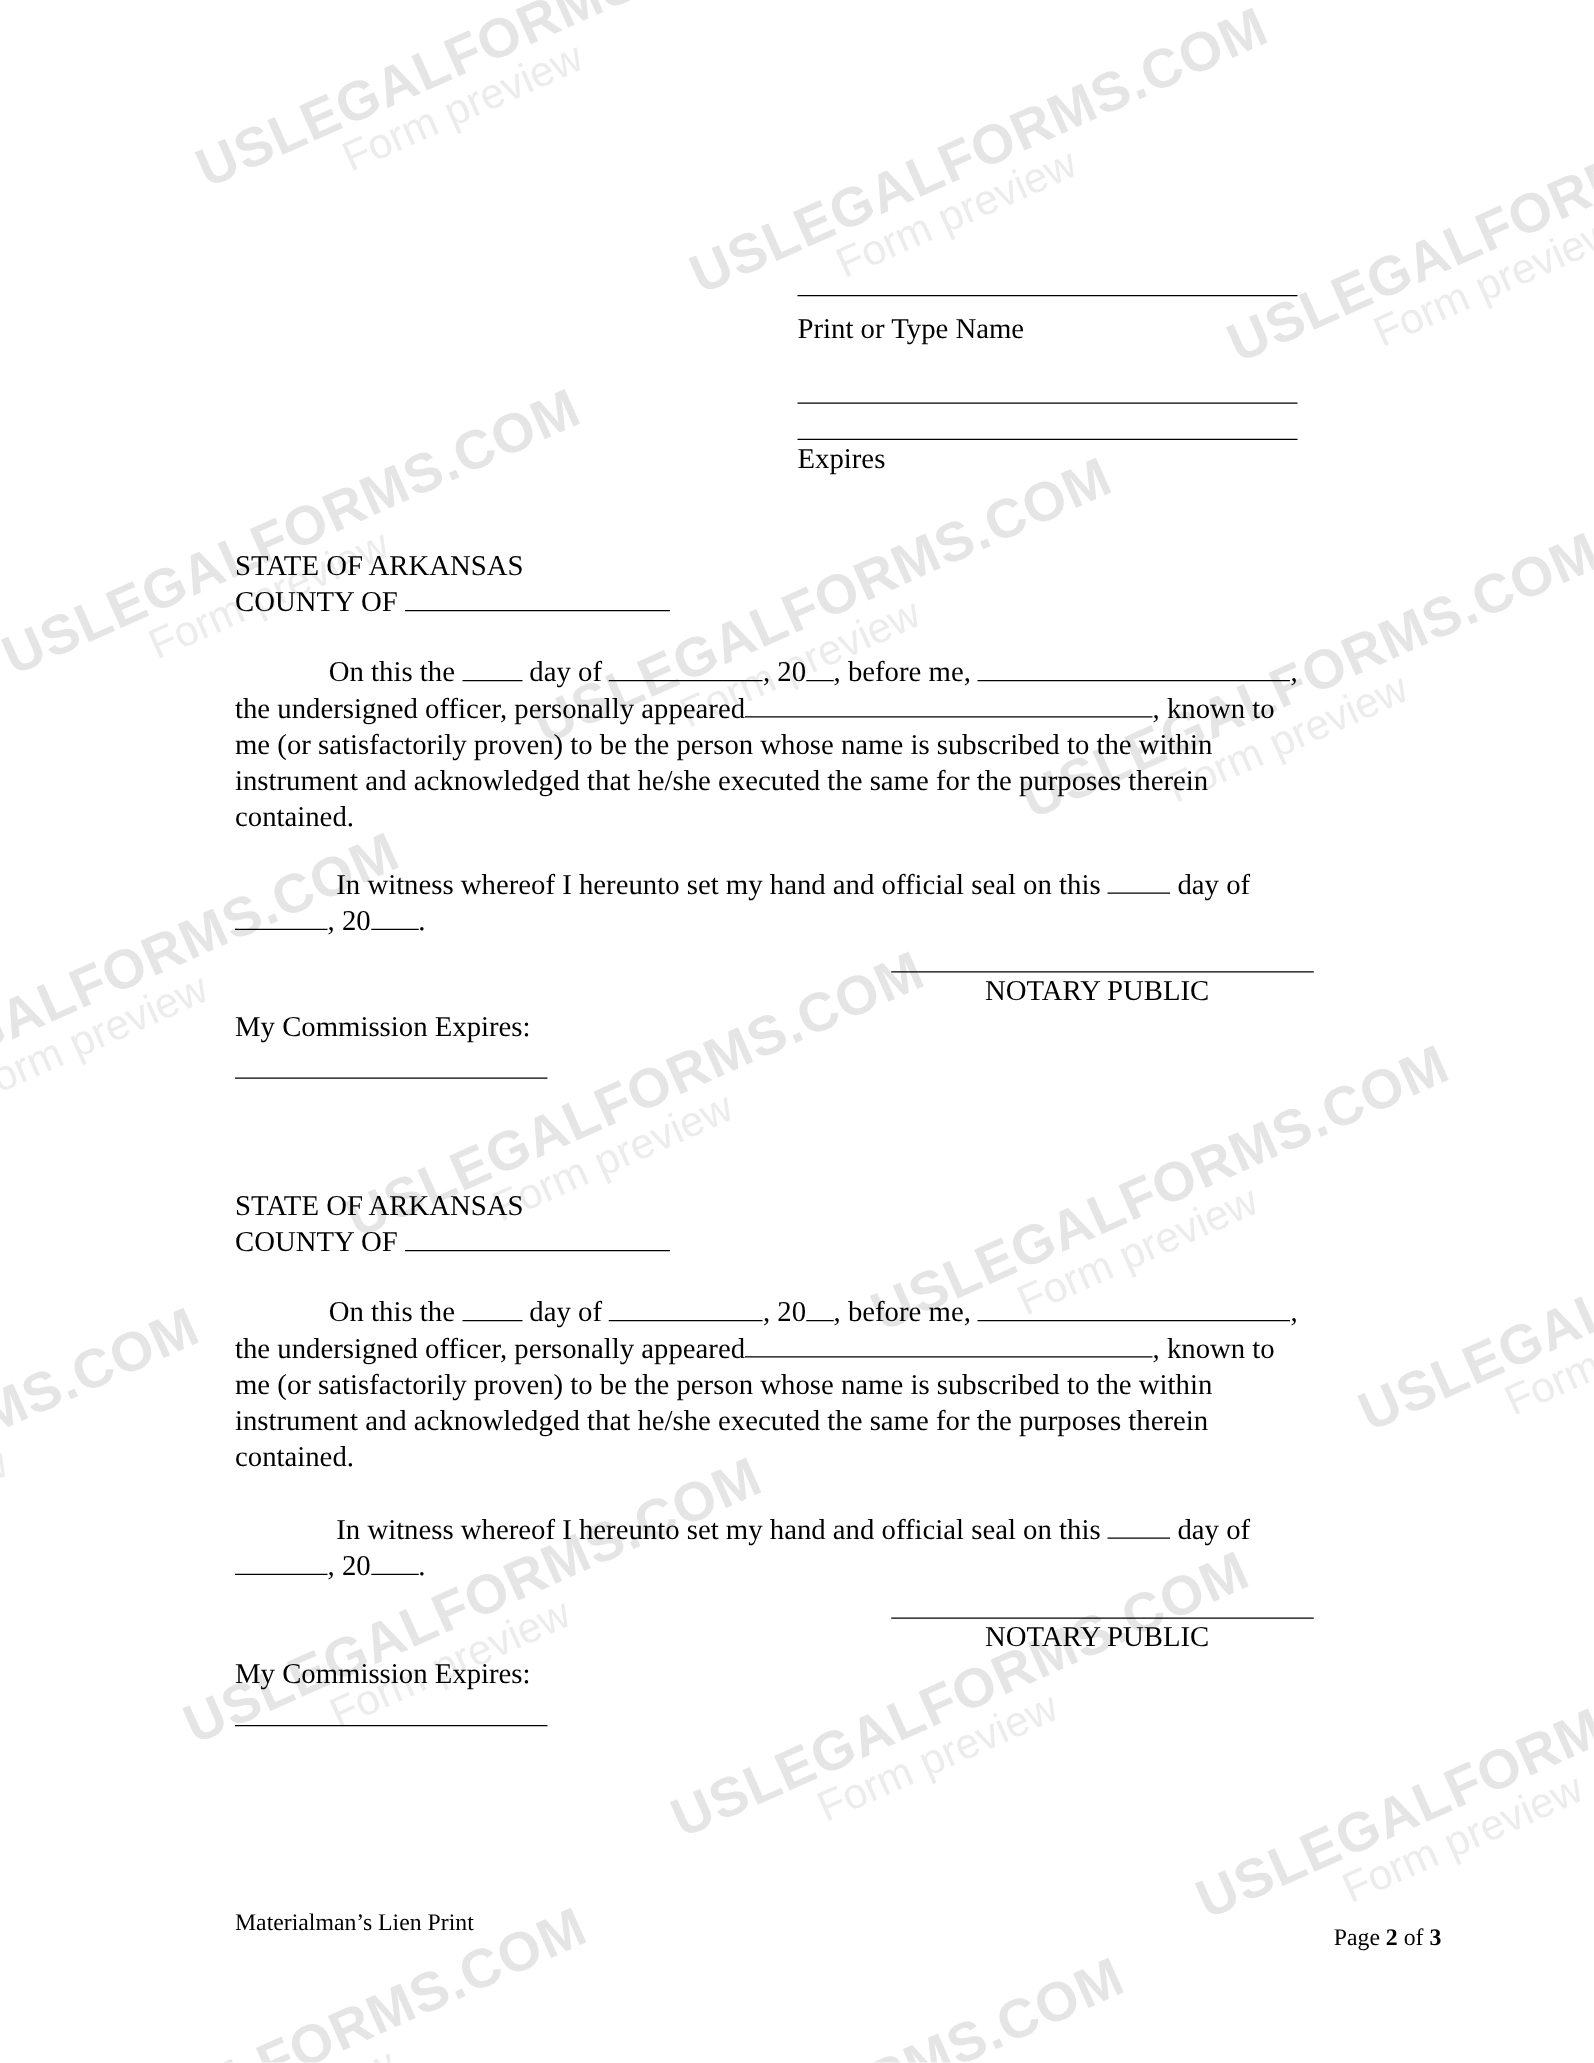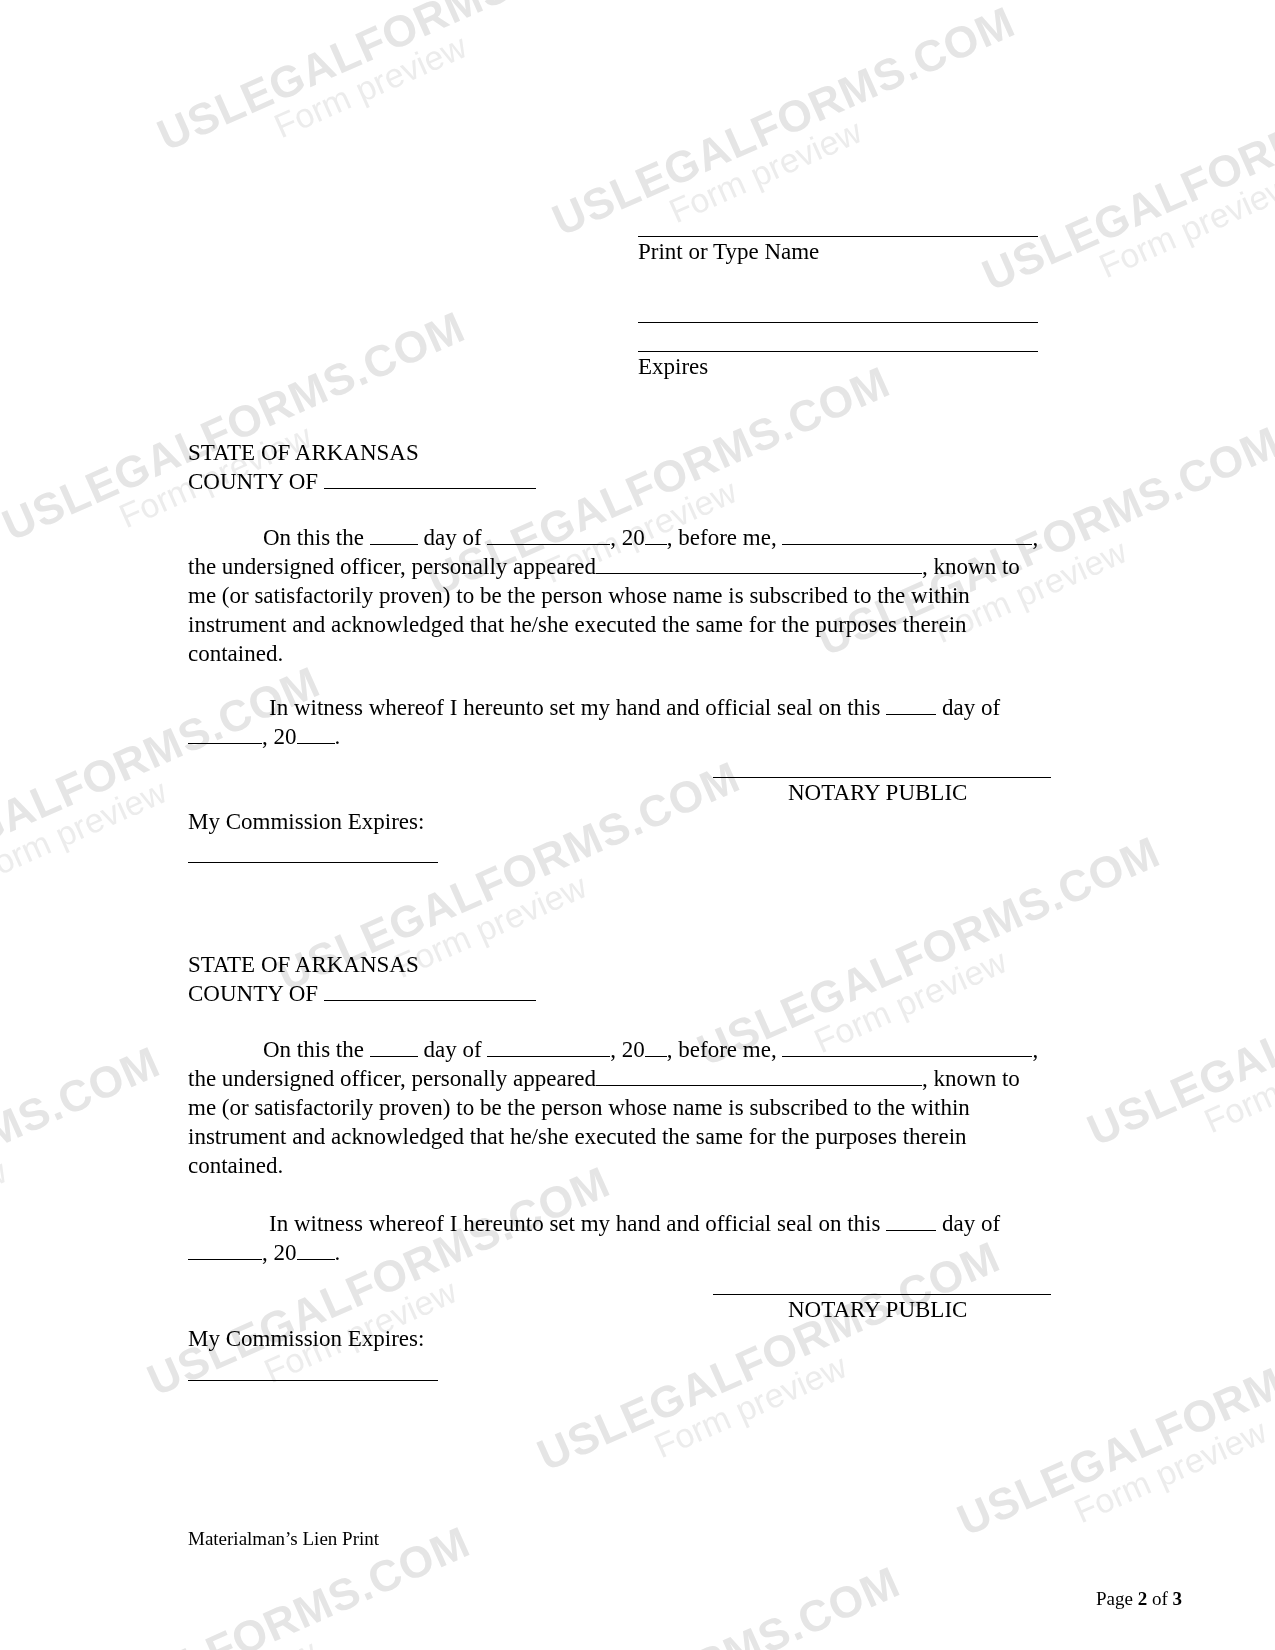--- a/index.html
+++ b/index.html
@@ -83,21 +83,21 @@
     </div>
   <div class="wm" style="left:430px;top:1760px;">
       <span class="big">USLEGALFORMS.COM</span>
       <span class="small">Form preview</span>
     </div>
 </div>
 
 <div class="page">
 
   <div class="hr" style="left:638px;top:236px;width:400px;"></div>
-  <div class="abs t" style="left:638px;top:237px;">Print or Type Name</div>
+  <div class="abs t" style="left:638px;top:248px;">Print or Type Name</div>
   <div class="hr" style="left:638px;top:322px;width:400px;"></div>
   <div class="hr" style="left:638px;top:351px;width:400px;"></div>
   <div class="abs t" style="left:638px;top:352px;">Expires</div>
 
   <div>
     <div class="abs t" style="left:188px;top:438px;">STATE OF ARKANSAS</div>
     <div class="abs t" style="left:188px;top:467px;">
       <span>COUNTY OF</span>
       <span class="blank" style="width:212px;"></span>
     </div>
@@ -147,16 +147,16 @@
       <span class="blank" style="width:74px;"></span><span>, 20</span><span class="blank" style="width:38px;"></span><span>.</span>
     </div>
 
     <div class="hr" style="left:713px;top:1294px;width:338px;"></div>
     <div class="abs t" style="left:788px;top:1295px;">NOTARY PUBLIC</div>
     <div class="abs t" style="left:188px;top:1324px;">My Commission Expires:</div>
     <div class="hr" style="left:188px;top:1380px;width:250px;"></div>
   </div>
 
   <div class="abs footer" style="left:188px;top:1528px;">Materialman’s Lien Print</div>
-  <div class="abs footer" style="left:1067px;top:1588px;margin-left:29px;">
+  <div class="abs footer" style="left:1067px;top:1540px;">
     <span>Page</span> <b>2</b> <span>of</span> <b>3</b>
   </div>
 </div>
 
 </body></html>

